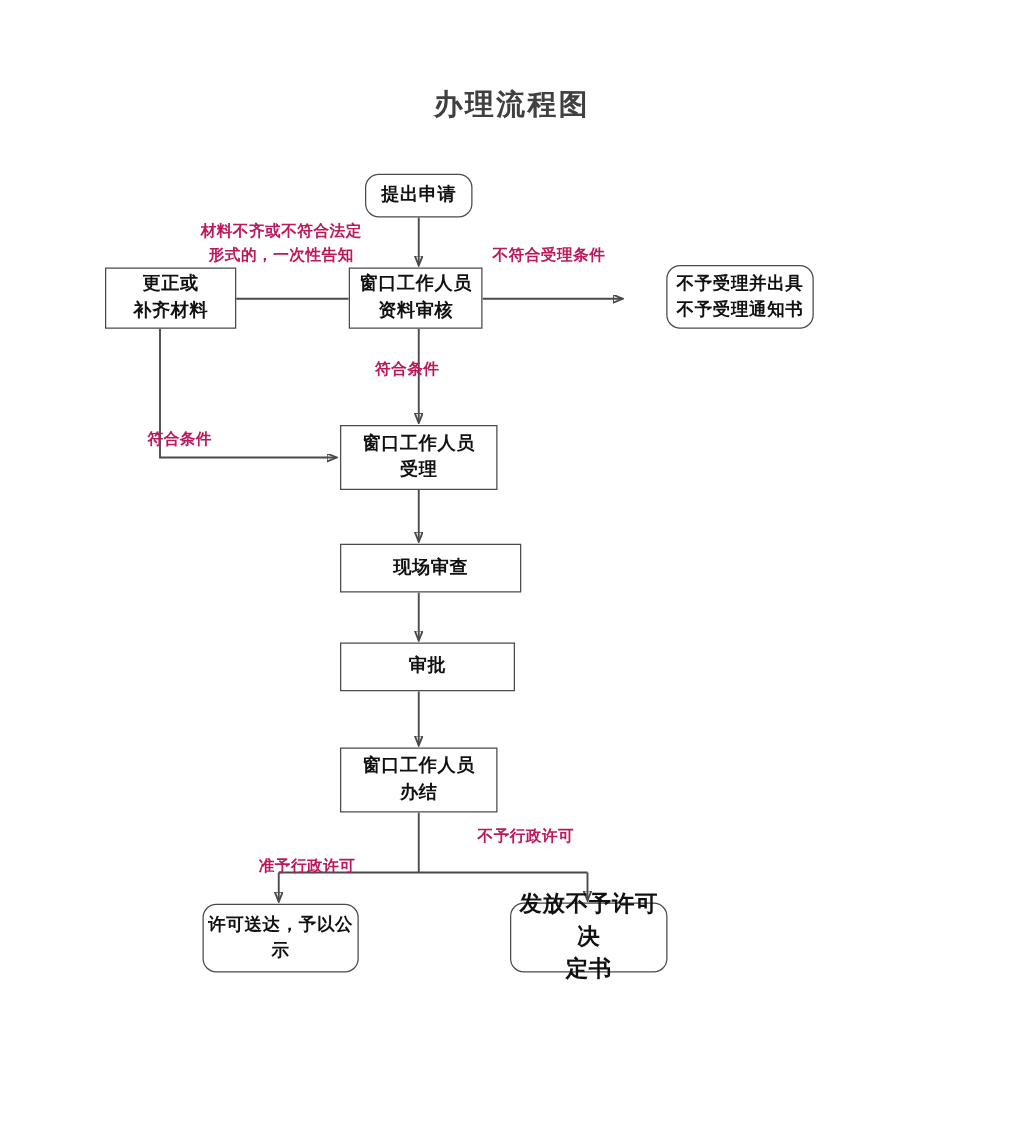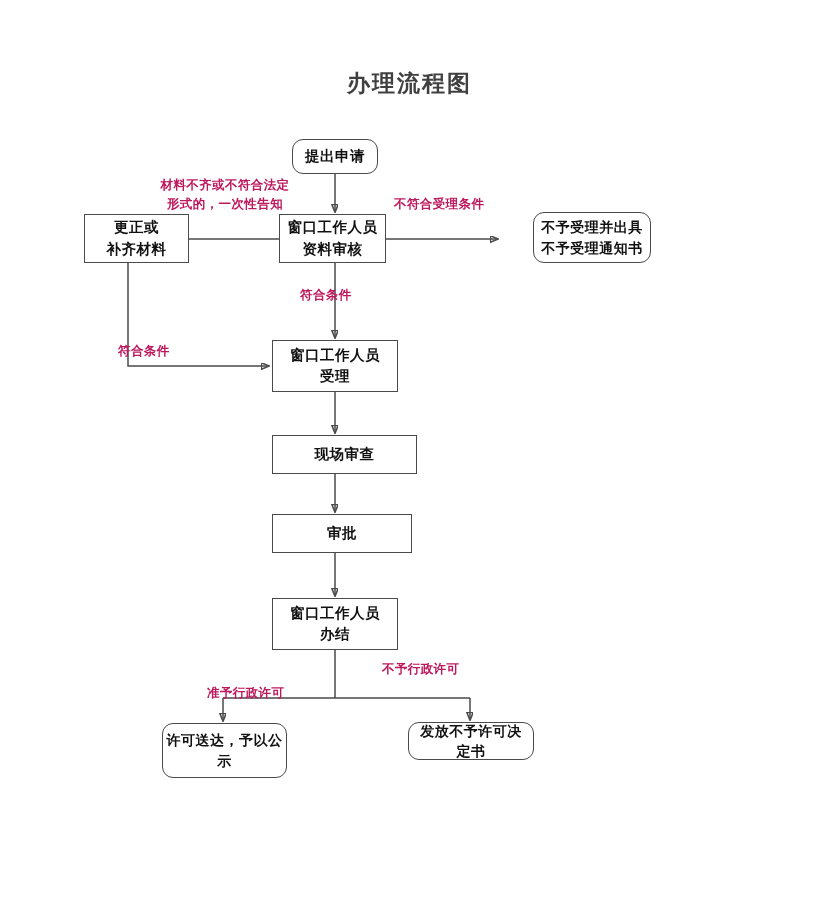--- a/index.html
+++ b/index.html
@@ -129,21 +129,21 @@
   <div class="node" style="left:272px; top:435px; width:145px; height:39px;">现场审查</div>
 
   <div class="node" style="left:272px; top:514px; width:140px; height:39px;">审批</div>
 
   <div class="node" style="left:272px; top:598px; width:126px; height:52px;">窗口工作人员
 办结</div>
 
   <div class="node rounded" style="left:162px; top:723px; width:125px; height:55px; font-size:14px;">许可送达，予以公
 示</div>
 
-  <div class="node rounded" style="left:408px; top:722px; width:126px; height:38px; font-size:14px;">发放不予许可决
+  <div class="node rounded" style="left:408px; top:722px; width:126px; height:56px; font-size:18px;">发放不予许可决
 定书</div>
 
   <div class="edge-label" style="left:155px; top:176px; width:140px;">材料不齐或不符合法定
 形式的，一次性告知</div>
 
   <div class="edge-label left" style="left:394px; top:195px; width:110px;">不符合受理条件</div>
 
   <div class="edge-label left" style="left:300px; top:286px; width:70px;">符合条件</div>
 
   <div class="edge-label left" style="left:118px; top:342px; width:70px;">符合条件</div>

